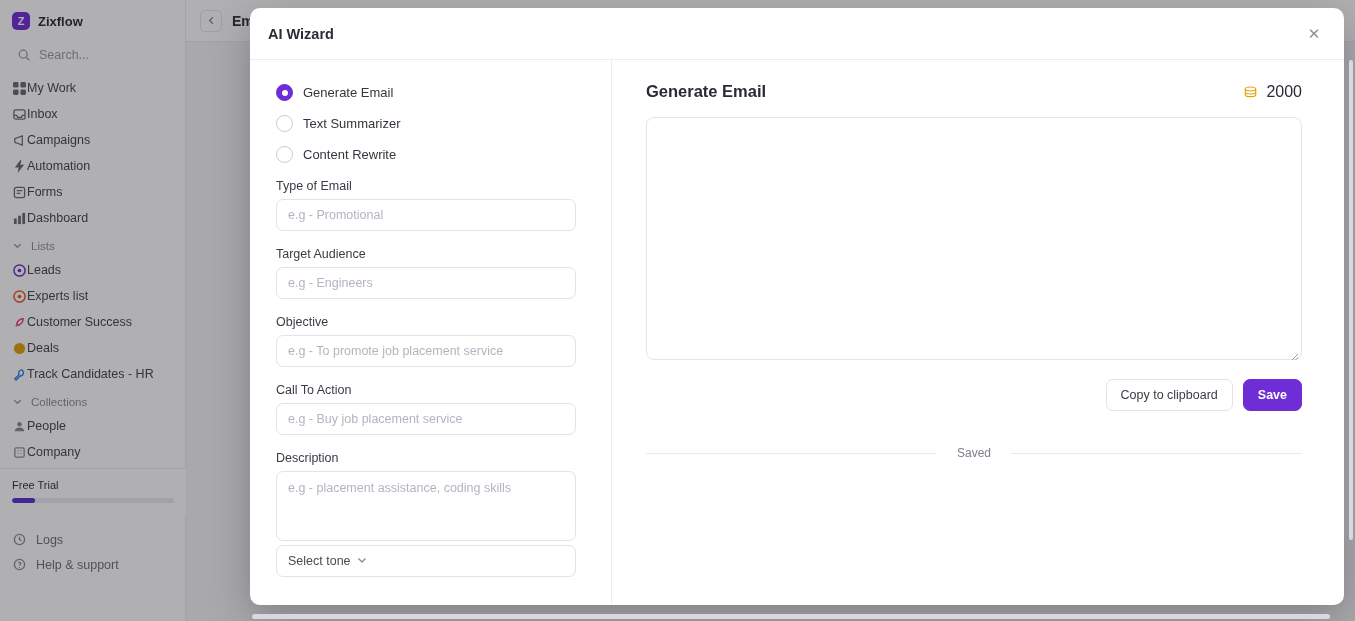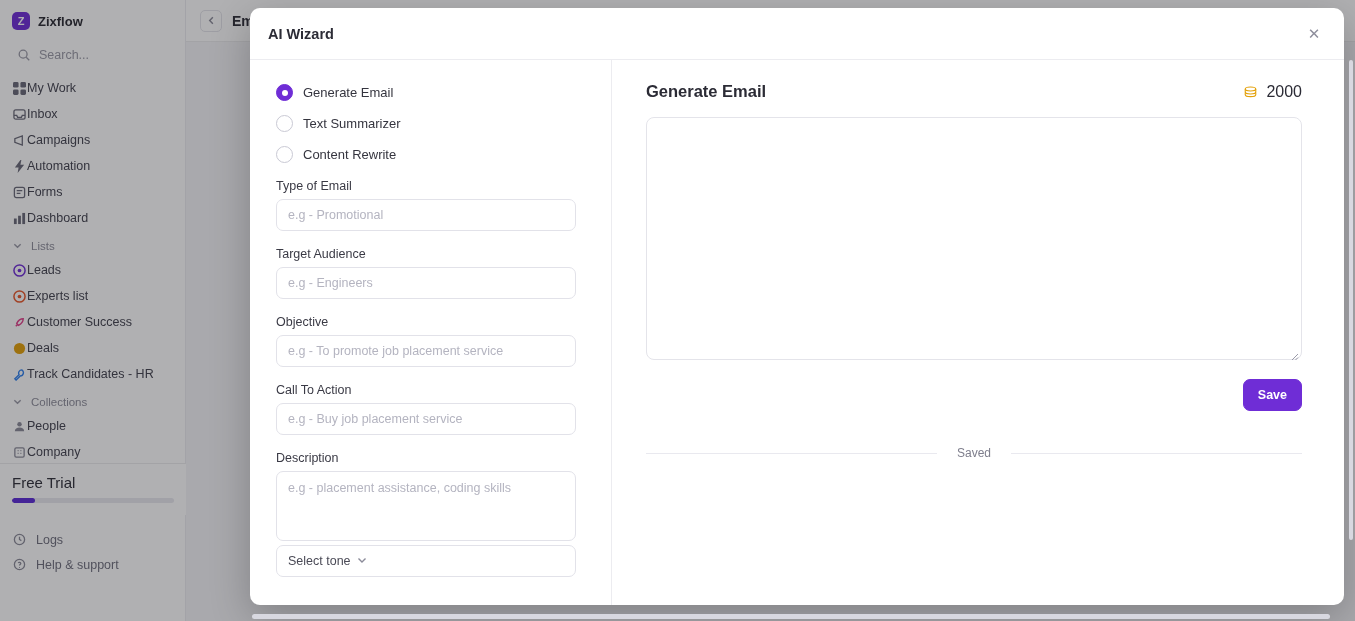--- a/index.html
+++ b/index.html
@@ -56,21 +56,21 @@
     padding: 7px 12px 4px 10px;
     color: #8d8d9a; font-size: 11.5px;
   }
 
   .trial {
     position: absolute; left: 0; bottom: 106px;
     width: 186px; padding: 10px 12px 12px 12px;
     border-top: 1px solid #ececed;
     background: #fff;
   }
-  .trial-title { font-size: 15px; color: #2f2f39; margin-bottom: 7px; }
+  .trial-title { font-size: 11px; color: #2f2f39; margin-bottom: 7px; }
   .trial-bar {
     height: 5px; border-radius: 3px; background: #e9e9ef; overflow: hidden;
   }
   .trial-bar > i { display:block; height: 100%; background: #5b2bd6; border-radius: 3px; }
   .trial-note { font-size: 11.5px; color: #8a8a97; margin-top: 8px; }
   .foot-item {
     display: flex; align-items: flex-end; gap: 9px;
     padding: 5px 12px; color: #6f6f7d; font-size: 12.5px;
   }
 
@@ -482,20 +482,21 @@
         <div class="output-box">
           <textarea style="width: 100%; height: 100%; border: 0px; outline: 0px; resize: none; padding: 12px; font-size: 13px; font-family: &quot;Liberation Sans&quot;, sans-serif; background: transparent;"></textarea>
           <span class="resize-grip">
             <svg width="10" height="10" viewBox="0 0 10 10" stroke="#9a9aa8" stroke-width="1">
                 <path d="M9 3L3 9M9 6.5L6.5 9"></path>
               </svg>
           </span>
         </div>
 
         <div class="actions">
+          <button class="btn">Copy to clipboard</button>
           <button class="btn primary">Save</button>
         </div>
 
         <div class="saved-row">
           <span class="line"></span>
           <span>Saved</span>
           <span class="line"></span>
         </div>
       </div>
     </div>

